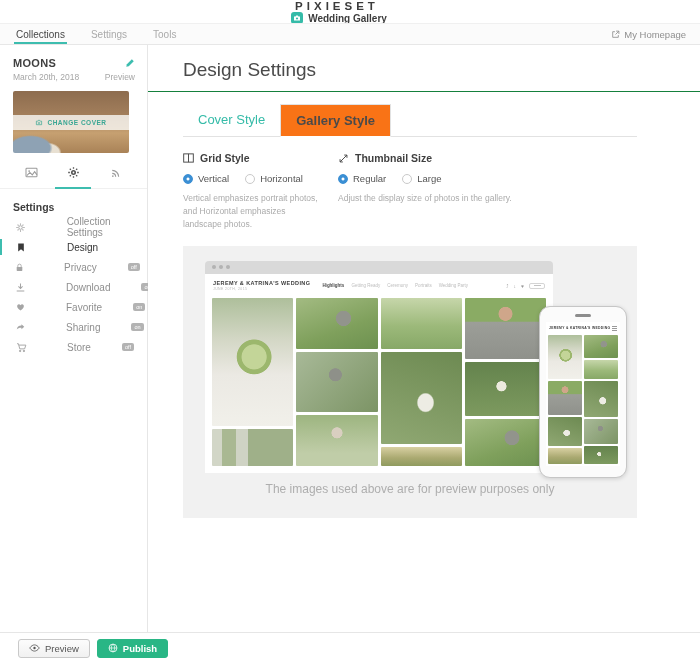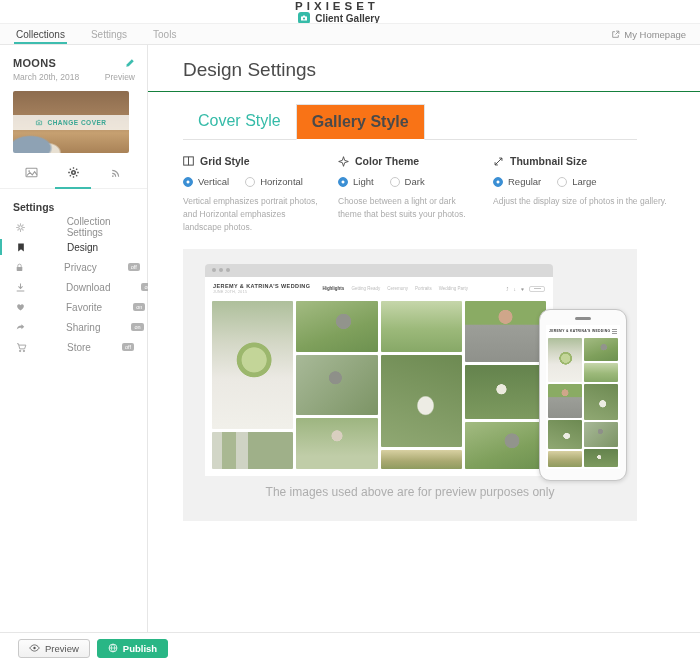--- a/index.html
+++ b/index.html
@@ -65,21 +65,21 @@
     width:2px; background:#3dbdaf; }
   .badge { margin-left:auto; margin-right:13px; background:#b3b3b3; color:#fff;
     font-size:5.5px; padding:1px 3px; border-radius:2px; line-height:1.2; }
 
   
   .main { position:absolute; top:45px; left:148px; right:0; bottom:31px; background:#fff; overflow:hidden; }
   .main-head { padding:14px 0 10px 35px; border-bottom:1px solid #15803d; }
   .main-title { font-size:19px; color:#4a4a4a; font-weight:normal; }
   .tabs-wrap { margin-left:35px; margin-top:12px; width:454px;
     border-bottom:1px solid #e2e2e2; display:flex; }
-  .tab { padding:8px 15px; font-size:16px; }
+  .tab { padding:8px 15px; font-size:13px; }
   .tab.inactive { color:#35bba8; }
   .tab.active { background:#f97316; border:1px solid #e2e2e2; border-bottom:1px solid #fff;
     margin-bottom:-1px; color:#4a4a4a; font-weight:bold; }
   .options { margin:15px 0 0 35px; width:472px; display:flex; }
   .opt-col { width:140px; margin-right:15px; }
   .opt-col.wide { width:162px; margin-right:0; }
   .opt-title { display:flex; align-items:center; gap:6px; font-size:10.5px;
     font-weight:bold; color:#3f3f3f; }
   .opt-radios { display:flex; align-items:center; margin-top:9px; }
   .radio { display:flex; align-items:center; gap:5px; margin-right:16px; }
@@ -162,21 +162,21 @@
 
   <header class="topbar">
     <div class="logo">PIXIESET</div>
     <div class="top-item">
       <span class="cam-badge">
         <svg width="8" height="8" viewBox="0 0 16 16">
             <path d="M2 5h3l1.5-2h3L11 5h3v8H2z" fill="#fff"></path>
             <circle cx="8" cy="9" r="2.2" fill="#35bba8"></circle>
           </svg>
       </span>
-      <span class="lbl-strong">Client Gallery</span>
+      <span class="lbl-strong">Wedding Gallery</span>
     </div>
     <div class="top-item">
       <span>
         <svg width="11" height="11" viewBox="0 0 16 16" fill="none" stroke="#9a9a9a" stroke-width="1.4">
             <path d="M1.5 2.5h2l2 7.5h7l1.8-5.5H4.2"></path>
             <circle cx="6" cy="13" r="1" fill="#9a9a9a"></circle>
             <circle cx="11.5" cy="13" r="1" fill="#9a9a9a"></circle>
           </svg>
       </span>
       <span class="lbl-gray">Store</span>
@@ -349,39 +349,20 @@
             <span class="r-lbl">Vertical</span>
           </div>
           <div class="radio">
             <span class="dot"></span>
             <span class="r-lbl">Horizontal</span>
           </div>
         </div>
         <div class="opt-desc">Vertical emphasizes portrait photos, and Horizontal emphasizes landscape photos.</div>
       </div>
 
-      <div class="opt-col">
-        <div class="opt-title">
-          <svg width="11" height="11" viewBox="0 0 16 16">
-              <path d="M8 1l1.7 5.3L15 8l-5.3 1.7L8 15l-1.7-5.3L1 8l5.3-1.7z" fill="none" stroke="#4a4a4a" stroke-width="1.3"></path>
-            </svg>
-          <span>Color Theme</span>
-        </div>
-        <div class="opt-radios">
-          <div class="radio sel">
-            <span class="dot"></span>
-            <span class="r-lbl">Light</span>
-          </div>
-          <div class="radio">
-            <span class="dot"></span>
-            <span class="r-lbl">Dark</span>
-          </div>
-        </div>
-        <div class="opt-desc">Choose between a light or dark theme that best suits your photos.</div>
-      </div>
 
       <div class="opt-col wide">
         <div class="opt-title">
           <svg width="11" height="11" viewBox="0 0 16 16" fill="none" stroke="#4a4a4a" stroke-width="1.4">
               <path d="M3 13L13 3M3 13v-4M3 13h4M13 3v4M13 3H9"></path>
             </svg>
           <span>Thumbnail Size</span>
         </div>
         <div class="opt-radios">
           <div class="radio sel">

